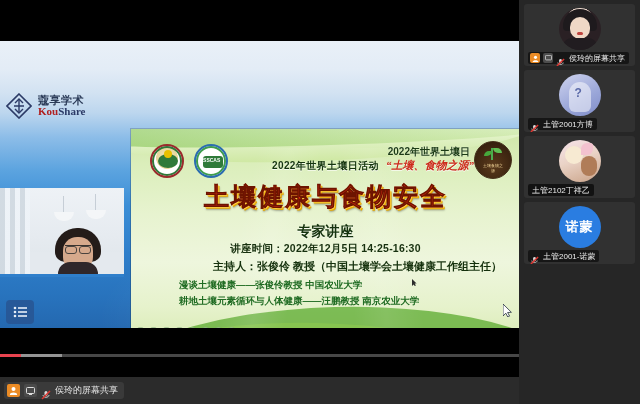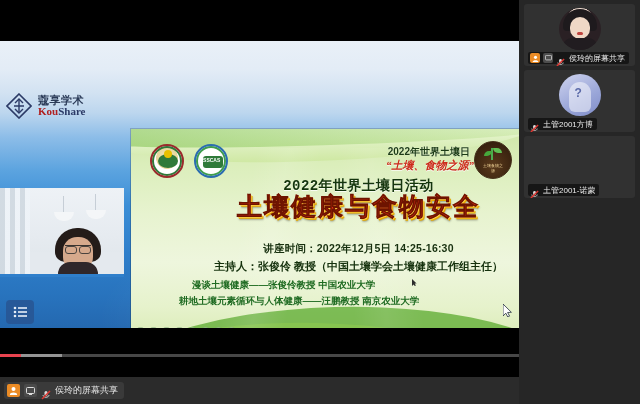--- a/index.html
+++ b/index.html
@@ -77,21 +77,20 @@
   #cam .glasses::before{left:0;} #cam .glasses::after{right:0;}
   #cam .body { position:absolute; left:3px; bottom:0; width:40px; height:12px; background:#30272a;
     border-radius: 12px 12px 0 0;}
 
   
   #slide {
     position: absolute; left: 131px; top: 88px; width: 389px; height: 222px;
     background: linear-gradient(to bottom, #cfe6a8 0%, #dbeebb 16%, #e7f3cf 38%, #eef6dd 60%, #e6f2cc 80%, #d5e9ae 100%);
     overflow: hidden;
     box-shadow: 0 0 0 1px rgba(0,0,0,.18);
-    padding-left: 33px;
   }
   
   #slide .swoosh-top {
     position:absolute; left:-20px; top:-26px; width:430px; height:58px;
     background: linear-gradient(to bottom,#ffffff 0%, #eaf7d8 45%, #cfe8a3 100%);
     border-radius: 0 0 60% 40%;
     transform: rotate(-1.2deg);
   }
   #slide .swoosh-top2{
     position:absolute; left:-30px; top:-6px; width:470px; height:22px;
@@ -127,35 +126,35 @@
   #em3 .leaf2{position:absolute;left:9px;top:9px;width:8px;height:5px;background:#46a83c;border-radius:8px 0 8px 0;}
   #em3 .cap{position:absolute;left:7px;bottom:5px;right:7px;font-size:4px;color:#f3d79a;text-align:center;line-height:1.1;}
 
   
   .slide-text { position:absolute; width:100%; text-align:center; z-index:4; white-space:nowrap;}
   #wsd-year { right: 50px; top: 16px; width:auto; font-size: 10px; font-weight: bold; color:#1b3b14;
      text-shadow: 0 0 1px rgba(255,255,255,.9); }
   #wsd-slogan { right: 46px; top: 29px; width:auto; font-size: 11px; font-weight: bold; color:#cc2a1a;
      font-family:"Liberation Serif",serif; font-style: italic;
      text-shadow: 0 1px 0 rgba(255,255,255,.8); }
-  #s-line1 { top: 48px; font-size: 14px; font-weight: bold; color:#14350d; letter-spacing:.4px;
-     text-shadow: 0 1px 0 rgba(255,255,255,.75); font-family: Liberation Mono, monospace; }
+  #s-line1 { top: 30px; font-size: 10px; font-weight: bold; color:#14350d; letter-spacing:.4px;
+     text-shadow: 0 1px 0 rgba(255,255,255,.75); }
   #s-title {
-    top: 61px; font-size: 25px; font-weight: bold; letter-spacing: 2px;
+    top: 51px; font-size: 25px; font-weight: bold; letter-spacing: 2px;
     font-family: "Liberation Serif", serif;
     color: #e02b12;
     -webkit-text-stroke: 0.6px #6d1400;
     text-shadow: 1px 1px 0 #ffd34d, 2px 2px 0 #e8a900, 2px 3px 2px rgba(0,0,0,.35);
   }
   #s-line2 { top: 94px; font-size: 14px; font-weight: bold; color:#15330e;
      text-shadow: 0 1px 0 rgba(255,255,255,.7); }
   #s-time  { top: 113px; font-size: 10.5px; font-weight:bold; color:#17300f; letter-spacing:.2px;}
-  #s-host  { top: 130px; font-size: 11px; font-weight: bold; color:#14300c; }
+  #s-host  { top: 130px; font-size: 11px; font-weight: bold; color:#14300c;margin-left:32px; }
   .s-item { position:absolute; left: 48px; font-size: 9.5px; font-weight:bold; color:#1f6b22; white-space:nowrap; z-index:4;}
-  #s-item1 { top: 150px; margin-left: 13px; }
+  #s-item1 { top: 150px; }
   #s-item2 { top: 166px; }
   #s-item3 { top: 182px; }
 
   
   #ppt-toolbar {
     position:absolute; left: 5px; bottom: 14px; height: 11px; z-index:5;
     display:flex; align-items:center; gap:4px; opacity:.75;
   }
   #ppt-toolbar span{ width:9px;height:9px;border-radius:50%;background:#3f7a2c;display:block;
     box-shadow: inset 0 0 0 1px rgba(255,255,255,.45);}
@@ -313,20 +312,21 @@
             <span class="leaf"></span>
             <span class="leaf2"></span>
           <span class="cap">土壤食物之源</span>
         </div>
 
         <div class="slide-text" id="wsd-year">2022年世界土壤日</div>
         <div class="slide-text" id="wsd-slogan">“土壤、食物之源”</div>
 
         <div class="slide-text" id="s-line1">2022年世界土壤日活动</div>
         <div class="slide-text" id="s-title">土壤健康与食物安全</div>
+        <div class="slide-text" id="s-line2">专家讲座</div>
         <div class="slide-text" id="s-time">讲座时间：2022年12月5日  14:25-16:30</div>
         <div class="slide-text" id="s-host">主持人：张俊伶 教授（中国土壤学会土壤健康工作组主任）</div>
 
         <div class="s-item" id="s-item1">漫谈土壤健康——张俊伶教授 中国农业大学</div>
         <div class="s-item" id="s-item2">耕地土壤元素循环与人体健康——汪鹏教授 南京农业大学</div>
 
         <div id="slide-cursor">
           <svg width="5" height="7" viewBox="0 0 5 7">
               <path d="M0,0 L0,7 L1.6,5.4 L2.8,7 L3.9,6.4 L2.7,4.6 L4.6,4.4 Z" fill="#2c2c2c"></path>
             </svg>
@@ -445,23 +445,40 @@
           <svg width="9" height="9" viewBox="0 0 10 10">
               <rect x="3.5" y="1" width="3" height="5" rx="1.5" fill="#d9d9d9"></rect>
               <path d="M2,5 C2,8 8,8 8,5" stroke="#d9d9d9" stroke-width="0.9" fill="none"></path>
               <line x1="1" y1="9" x2="9" y2="1" stroke="#e0352f" stroke-width="1.5"></line>
             </svg>
         </span>
         <span class="pname">土管2001方博</span>
       </div>
     </div>
 
-
-
     <div class="tile">
+      <div class="avatar">
+        <div class="av-d">
+            <span class="blobD"></span>
+            <span class="petal"></span>
+            <span class="blobD2"></span>
+          </div>
+      </div>
+      <div class="nameplate noicons">
+        <span class="pname">土管2102丁祥乙</span>
+      </div>
+    </div>
+
+
+    <div class="tile">
+      <div class="avatar">
+        <div class="av-f">
+            <span class="initials">诺蒙</span>
+          </div>
+      </div>
       <div class="nameplate">
         <span class="mic-muted">
           <svg width="9" height="9" viewBox="0 0 10 10">
               <rect x="3.5" y="1" width="3" height="5" rx="1.5" fill="#d9d9d9"></rect>
               <path d="M2,5 C2,8 8,8 8,5" stroke="#d9d9d9" stroke-width="0.9" fill="none"></path>
               <line x1="1" y1="9" x2="9" y2="1" stroke="#e0352f" stroke-width="1.5"></line>
             </svg>
         </span>
         <span class="pname">土管2001-诺蒙</span>
       </div>

